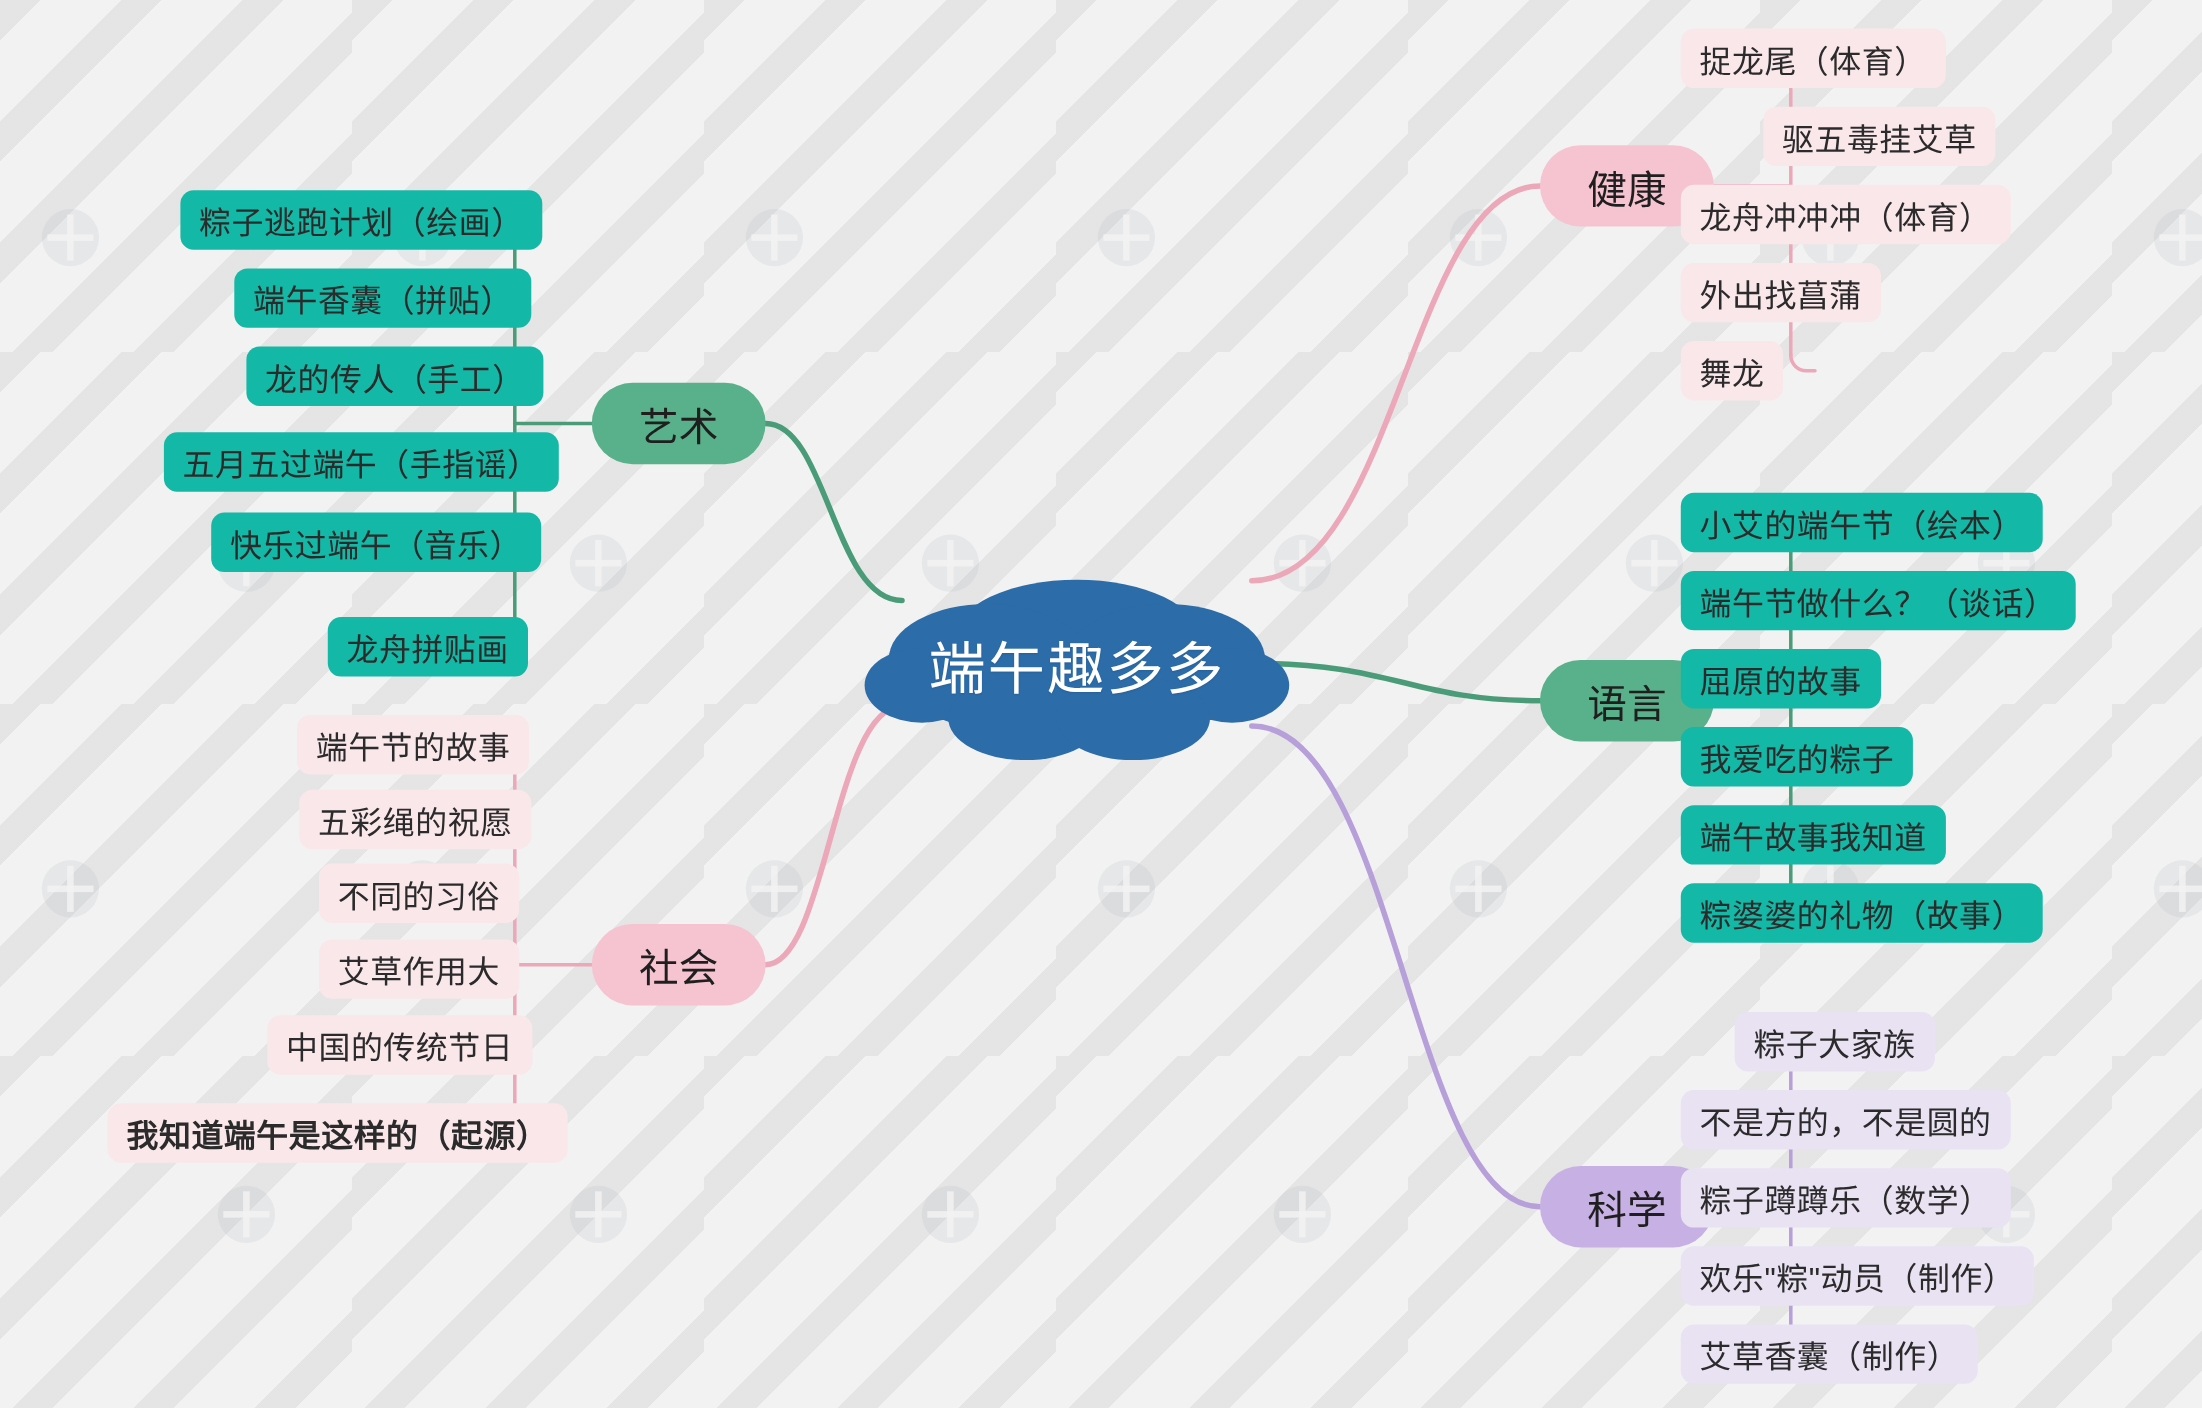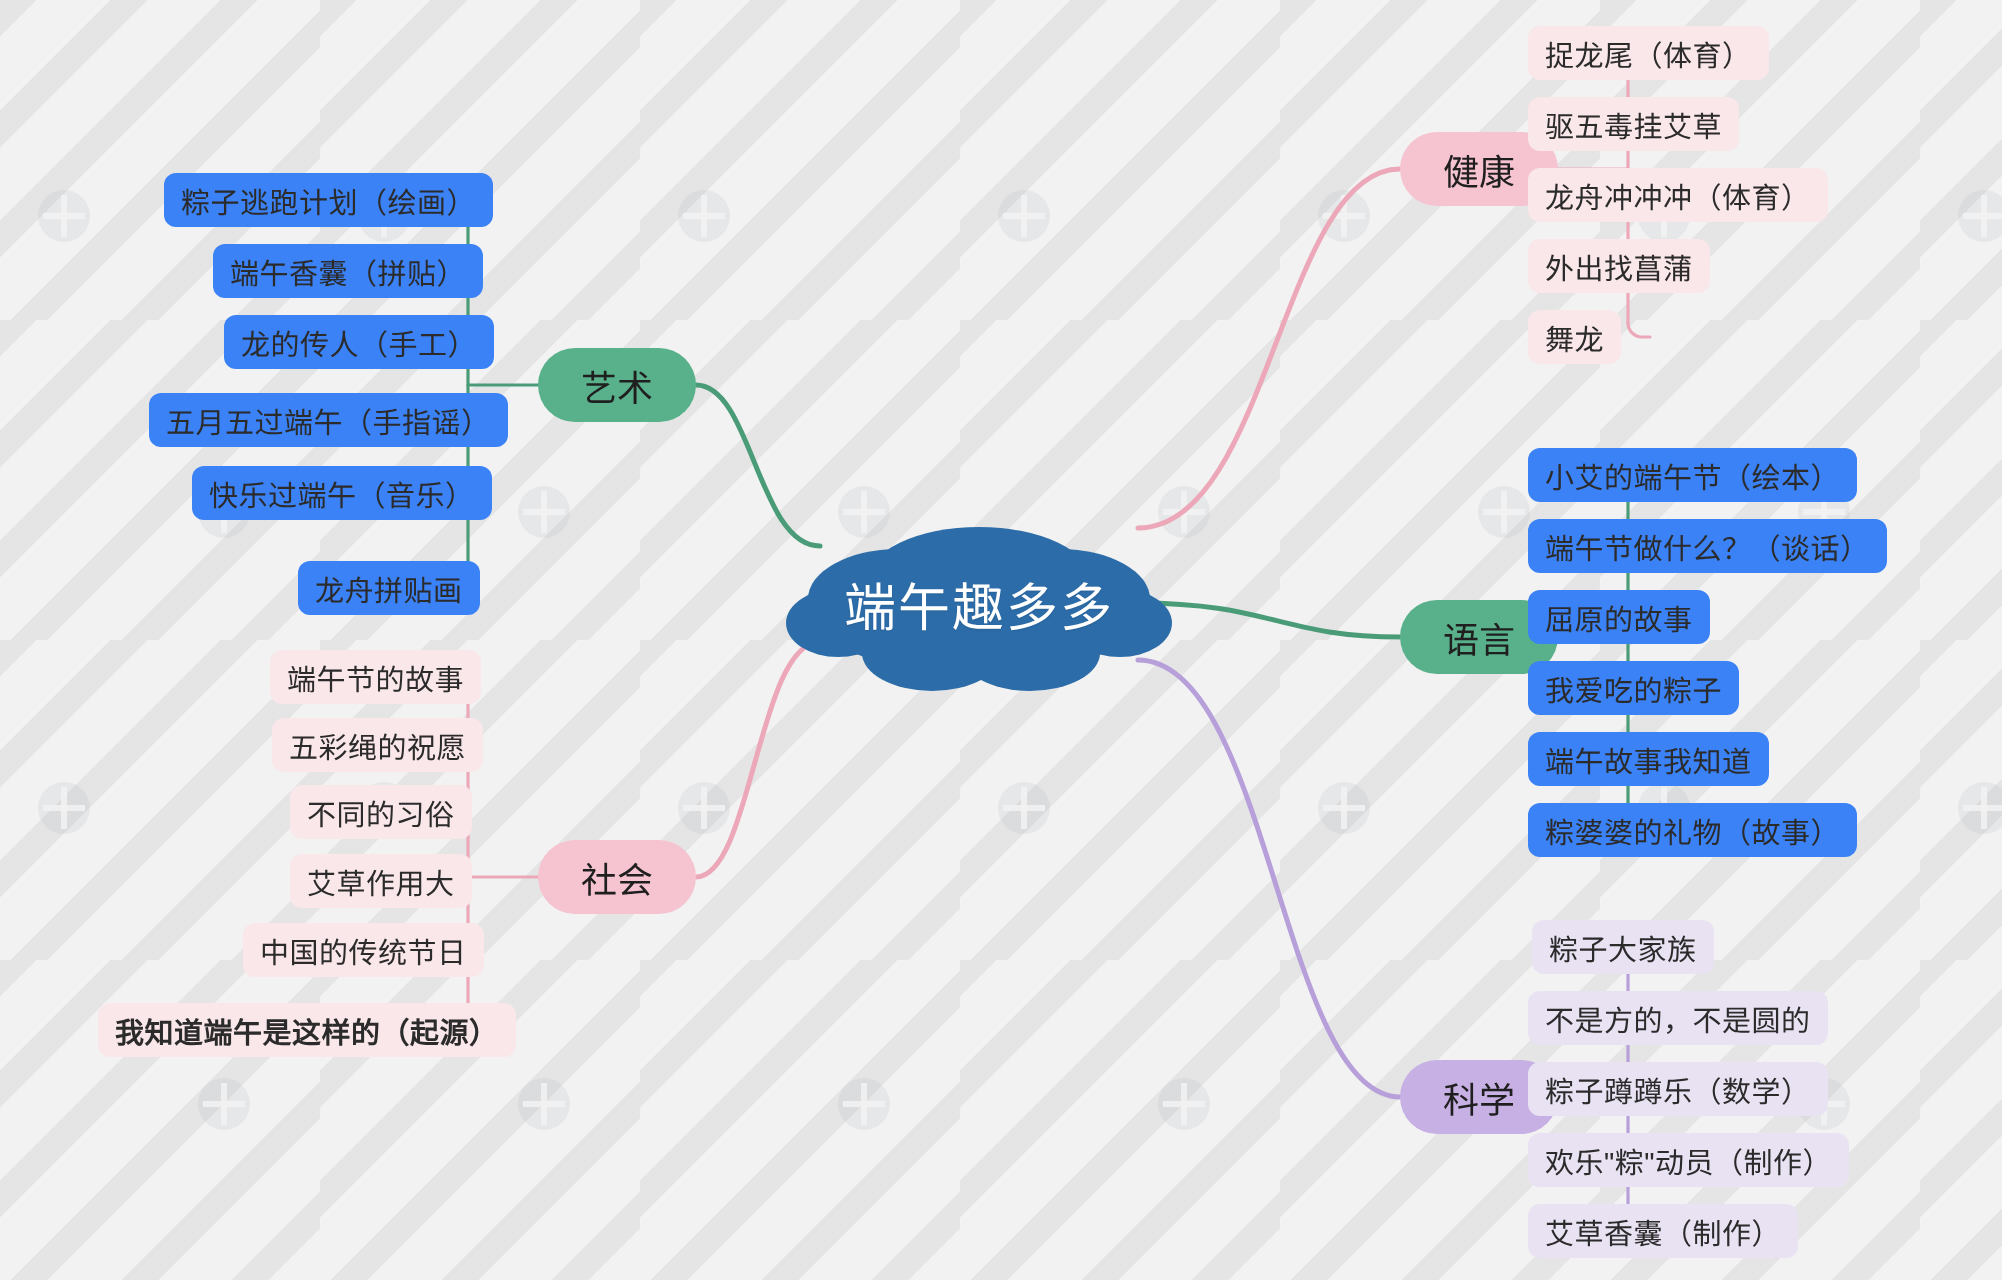--- a/index.html
+++ b/index.html
@@ -115,21 +115,21 @@
   
   .leaf {
     height: 54px;
     border-radius: 12px;
     font-size: 29px;
     font-weight: 500;
     color: #2b2b2b;
     padding: 0 17px;
     letter-spacing: 0.5px;
   }
-  .leaf.green  { background: #3b82f6; }
+  .leaf.green  { background: #14b8a6; }
   .leaf.pink   { background: #fae7ea; }
   .leaf.purple { background: #e9e2f3; }
   .leaf.r  { justify-content: flex-start; }
   .leaf.l  { justify-content: flex-end; }
 </style>
 </head>
 <body>
 
 <div id="stage">
 
@@ -266,21 +266,21 @@
     </div>
     <div class="node leaf pink l" style="top: 1003px; left: 98px; width: auto; font-weight: bold;">
       <span>我知道端午是这样的（起源）</span>
     </div>
     <div class="node cat pink" style="left: 1400px; top: 132px;">
       <span>健康</span>
     </div>
     <div class="node leaf pink r" style="top: 26px; left: 1528px;">
       <span>捉龙尾（体育）</span>
     </div>
-    <div class="node leaf pink r" style="top: 97px; left: 1528px; font-family: Liberation Mono, monospace;">
+    <div class="node leaf pink r" style="top: 97px; left: 1603px; font-family: Liberation Mono, monospace;">
       <span>驱五毒挂艾草</span>
     </div>
     <div class="node leaf pink r" style="top: 168px; left: 1528px;">
       <span>龙舟冲冲冲（体育）</span>
     </div>
     <div class="node leaf pink r" style="top: 239px; left: 1528px;">
       <span>外出找菖蒲</span>
     </div>
     <div class="node leaf pink r" style="top: 310px; left: 1528px;">
       <span>舞龙</span>
@@ -302,21 +302,21 @@
     </div>
     <div class="node leaf green r" style="top: 732px; left: 1528px;">
       <span>端午故事我知道</span>
     </div>
     <div class="node leaf green r" style="top: 803px; left: 1528px;">
       <span>粽婆婆的礼物（故事）</span>
     </div>
     <div class="node cat purple" style="left: 1400px; top: 1060px;">
       <span>科学</span>
     </div>
-    <div class="node leaf purple r" style="top: 920px; left: 1532px;">
+    <div class="node leaf purple r" style="top: 920px; left: 1577px;">
       <span>粽子大家族</span>
     </div>
     <div class="node leaf purple r" style="top: 991px; left: 1528px;">
       <span>不是方的，不是圆的</span>
     </div>
     <div class="node leaf purple r" style="top: 1062px; left: 1528px;">
       <span>粽子蹲蹲乐（数学）</span>
     </div>
     <div class="node leaf purple r" style="top: 1133px; left: 1528px;">
       <span>欢乐"粽"动员（制作）</span>

